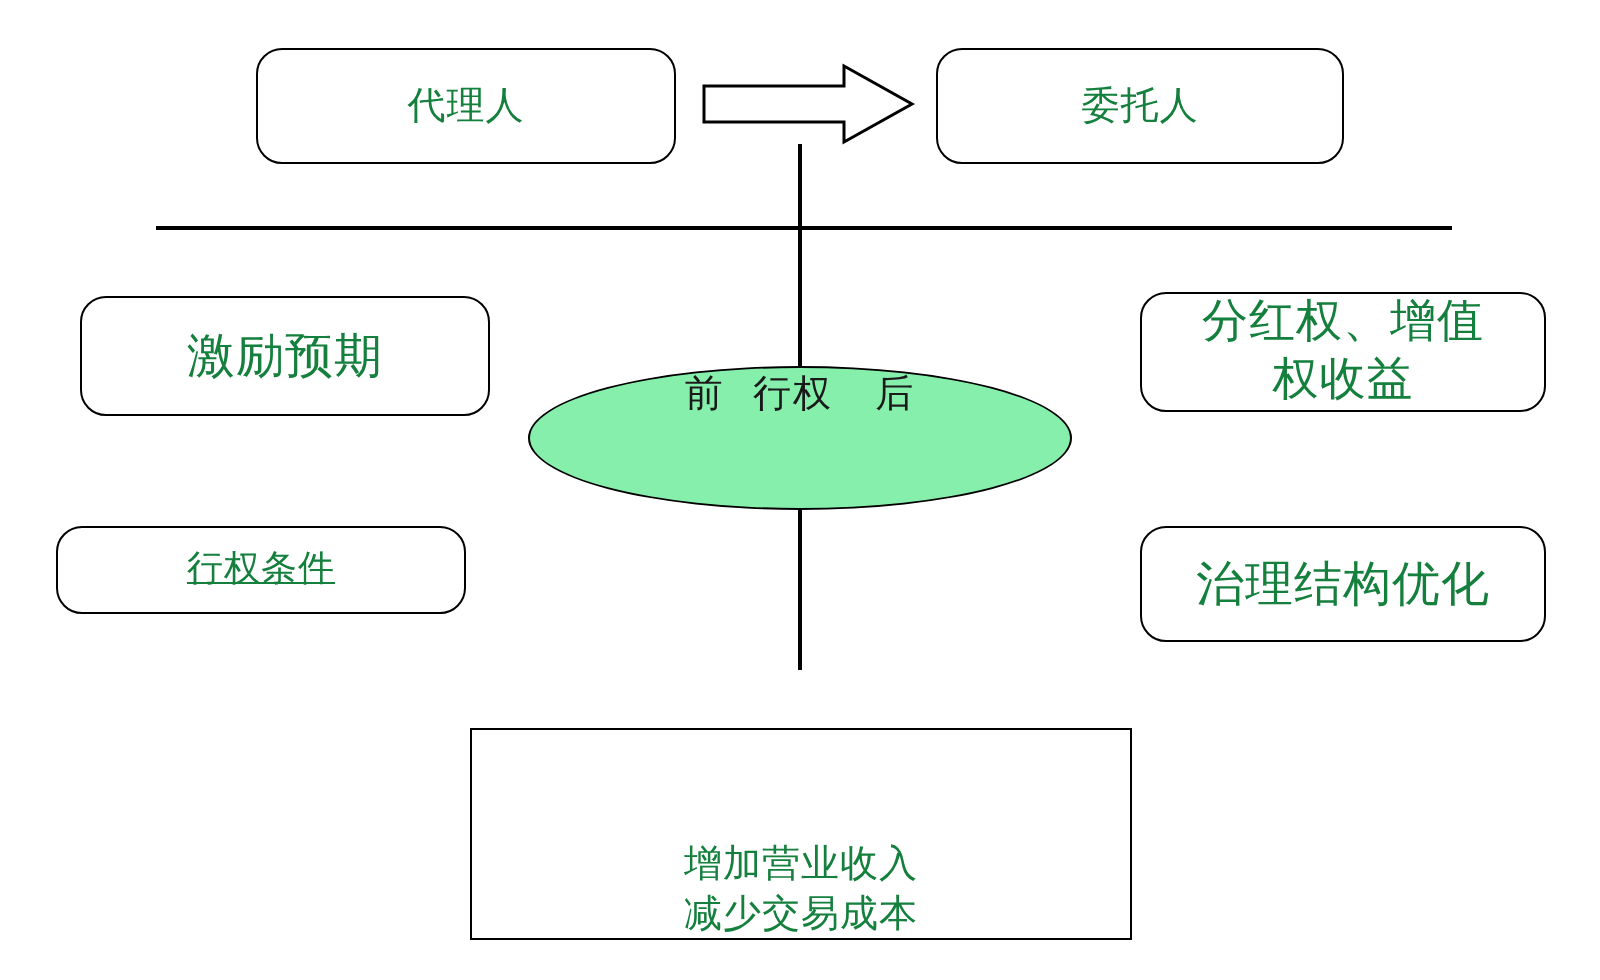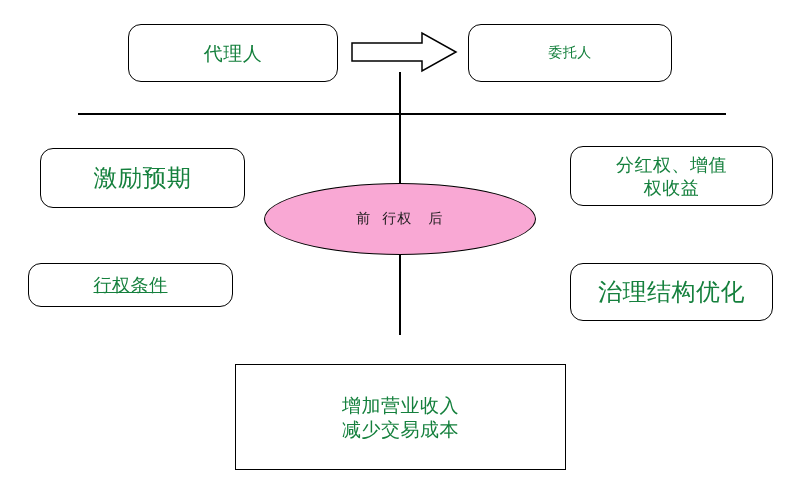--- a/index.html
+++ b/index.html
@@ -22,59 +22,58 @@
     background: #ffffff;
     display: flex;
     align-items: center;
     justify-content: center;
     text-align: center;
     color: #15803d;
     line-height: 1.28;
     z-index: 3;
   }
   .rounded { border-radius: 13px; }
-  .sharp { border-radius: 0; }
+  .sharp { border-radius: 0; align-items: flex-end; }
 
   .node-label {
     display: block;
     white-space: pre-line;
     letter-spacing: 0.5px;
   }
 
   
   #box-agent   { left: 128px; top: 24px;  width: 210px; height: 58px; font-size: 19px; }
-  #box-client  { left: 468px; top: 24px;  width: 204px; height: 58px; font-size: 14px; }
+  #box-client  { left: 468px; top: 24px;  width: 204px; height: 58px; font-size: 19px; }
 
   
   #box-incentive-expectation { left: 40px; top: 148px; width: 205px; height: 60px; font-size: 24px; }
   #box-exercise-condition    { left: 28px; top: 263px; width: 205px; height: 44px; font-size: 18px; text-decoration: underline; }
 
   
-  #box-dividend-appreciation { left: 570px; top: 146px; width: 203px; height: 60px; font-size: 18px; }
+  #box-dividend-appreciation { left: 570px; top: 146px; width: 203px; height: 60px; font-size: 23px; }
   #box-governance            { left: 570px; top: 263px; width: 203px; height: 58px; font-size: 24px; }
 
   
   #box-outcome { left: 235px; top: 364px; width: 331px; height: 106px; font-size: 19px; }
 
   
   #ellipse-exercise {
     position: absolute;
     left: 264px;
     top: 183px;
     width: 272px;
     height: 72px;
     box-sizing: border-box;
     border: 1.3px solid #000000;
     border-radius: 50%;
-    background: #f9a8d4;
+    background: #86efac;
     display: flex;
-    align-items: center;
     justify-content: center;
     color: #1a1a1a;
-    font-size: 14px;
+    font-size: 19px;
     z-index: 4;
   }
   #ellipse-exercise .node-label { letter-spacing: 1px; white-space: pre; }
 
   
   .line {
     position: absolute;
     background: #000000;
     z-index: 1;
   }

